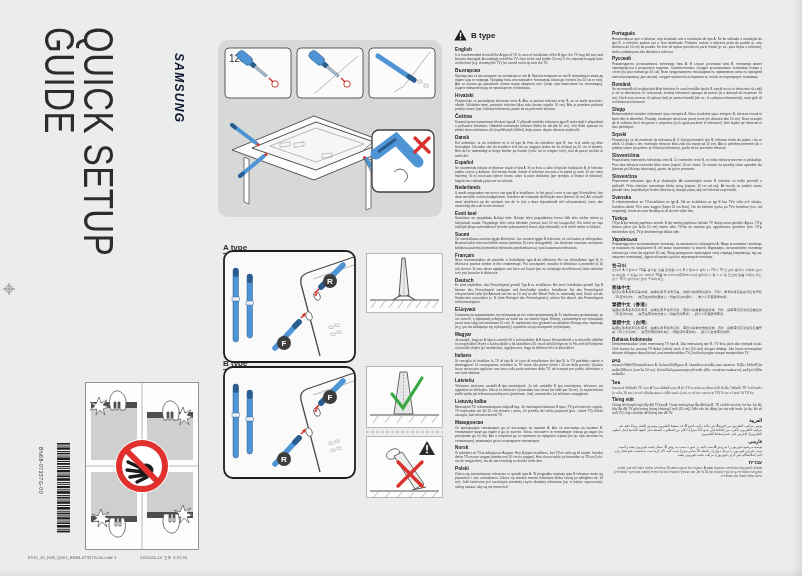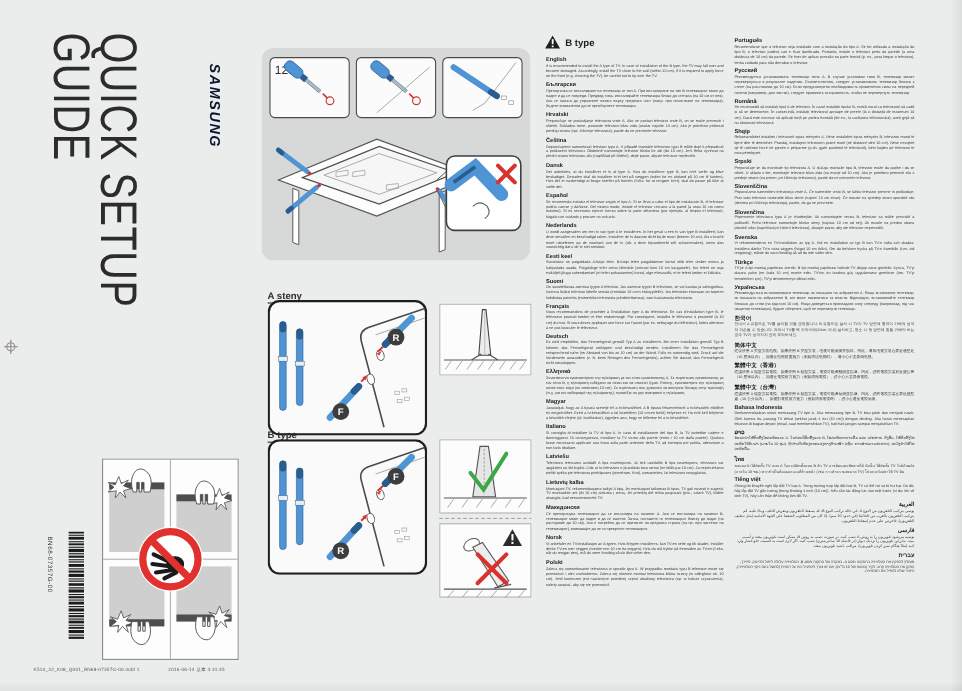--- a/index.html
+++ b/index.html
@@ -141,21 +141,21 @@
     <path d="M160 112 L178 99" fill="none" stroke="#2b5c8e" stroke-width="3"></path>
     <path d="M176 132 q6 -6 12 0 q4 6 -2 10" fill="none" stroke="#666" stroke-width="1"></path>
     <g stroke="#d9322e" stroke-width="3.4" stroke-linecap="round">
       <line x1="197" y1="98" x2="211" y2="112"></line>
       <line x1="211" y1="98" x2="197" y2="112"></line>
     </g>
   </g>
 </svg>
 
 <div class="abs" style="left:223px;top:236px">
-  <span class="type-label">A steny</span>
+  <span class="type-label">A type</span>
 </div>
 <svg class="abs" style="left:223px;top:250px" width="133" height="113" viewBox="0 0 133 113">
   <rect x="1" y="1" width="131" height="111" rx="9" fill="#fafafa" stroke="#1e1e1e" stroke-width="1.8"></rect>
   <g>
     <rect x="10" y="18" width="5.5" height="74" rx="2.7" fill="#4f94d4" stroke="#2b5c8e" stroke-width="0.5"></rect>
     <rect x="10" y="18" width="5.5" height="9" rx="2.7" fill="#2b5c8e"></rect>
     <rect x="24" y="24" width="5.5" height="64" rx="2.7" fill="#4f94d4" stroke="#2b5c8e" stroke-width="0.5"></rect>
     <rect x="24" y="24" width="5.5" height="9" rx="2.7" fill="#2b5c8e"></rect>
     <rect x="9" y="47" width="7.5" height="4" fill="#e9eef4" stroke="#2b5c8e" stroke-width="0.4"></rect>
     <rect x="23" y="51" width="7.5" height="4" fill="#e9eef4" stroke="#2b5c8e" stroke-width="0.4"></rect>

